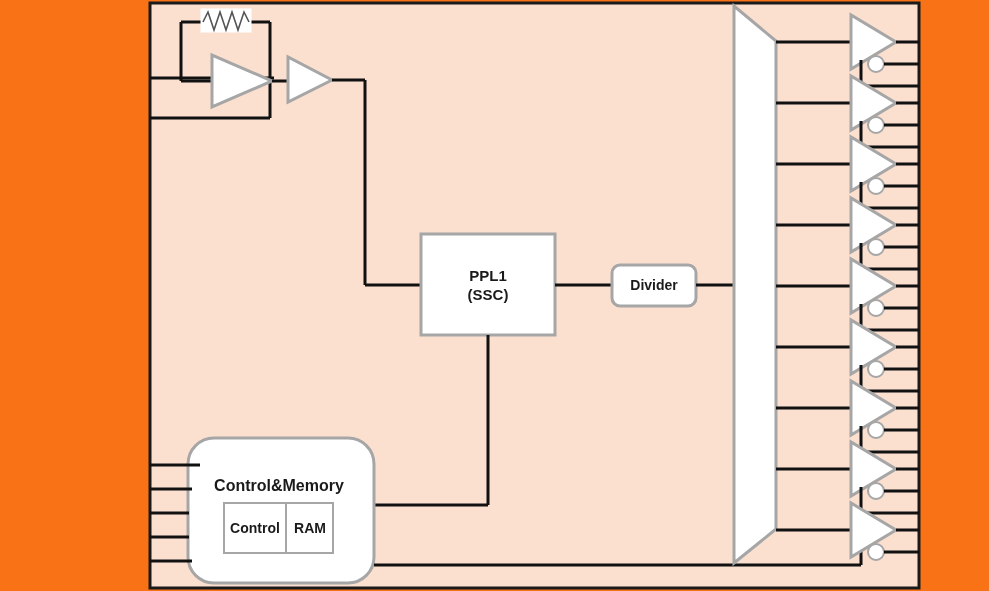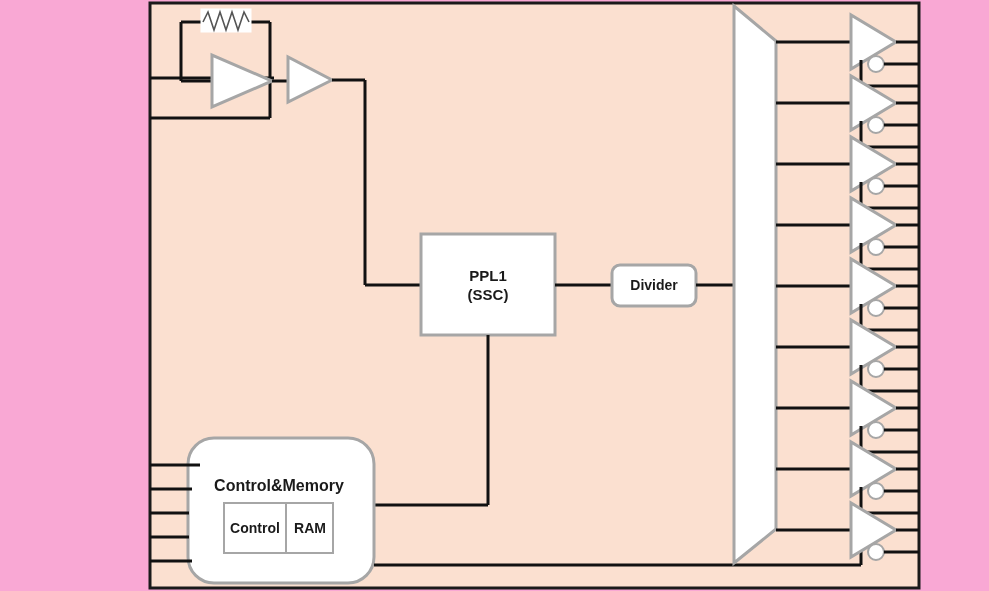--- a/index.html
+++ b/index.html
@@ -4,21 +4,21 @@
 <style>
   html, body {
     margin: 0;
     padding: 0;
     background: #000000;
   }
   #root {
     position: relative;
     width: 989px;
     height: 591px;
-    background: #f9a8d4;
+    background: #f97316;
     overflow: hidden;
     font-family: "Liberation Sans", sans-serif;
   }
   #diagram-svg {
     position: absolute;
     left: 0;
     top: 0;
     width: 989px;
     height: 591px;
     display: block;

